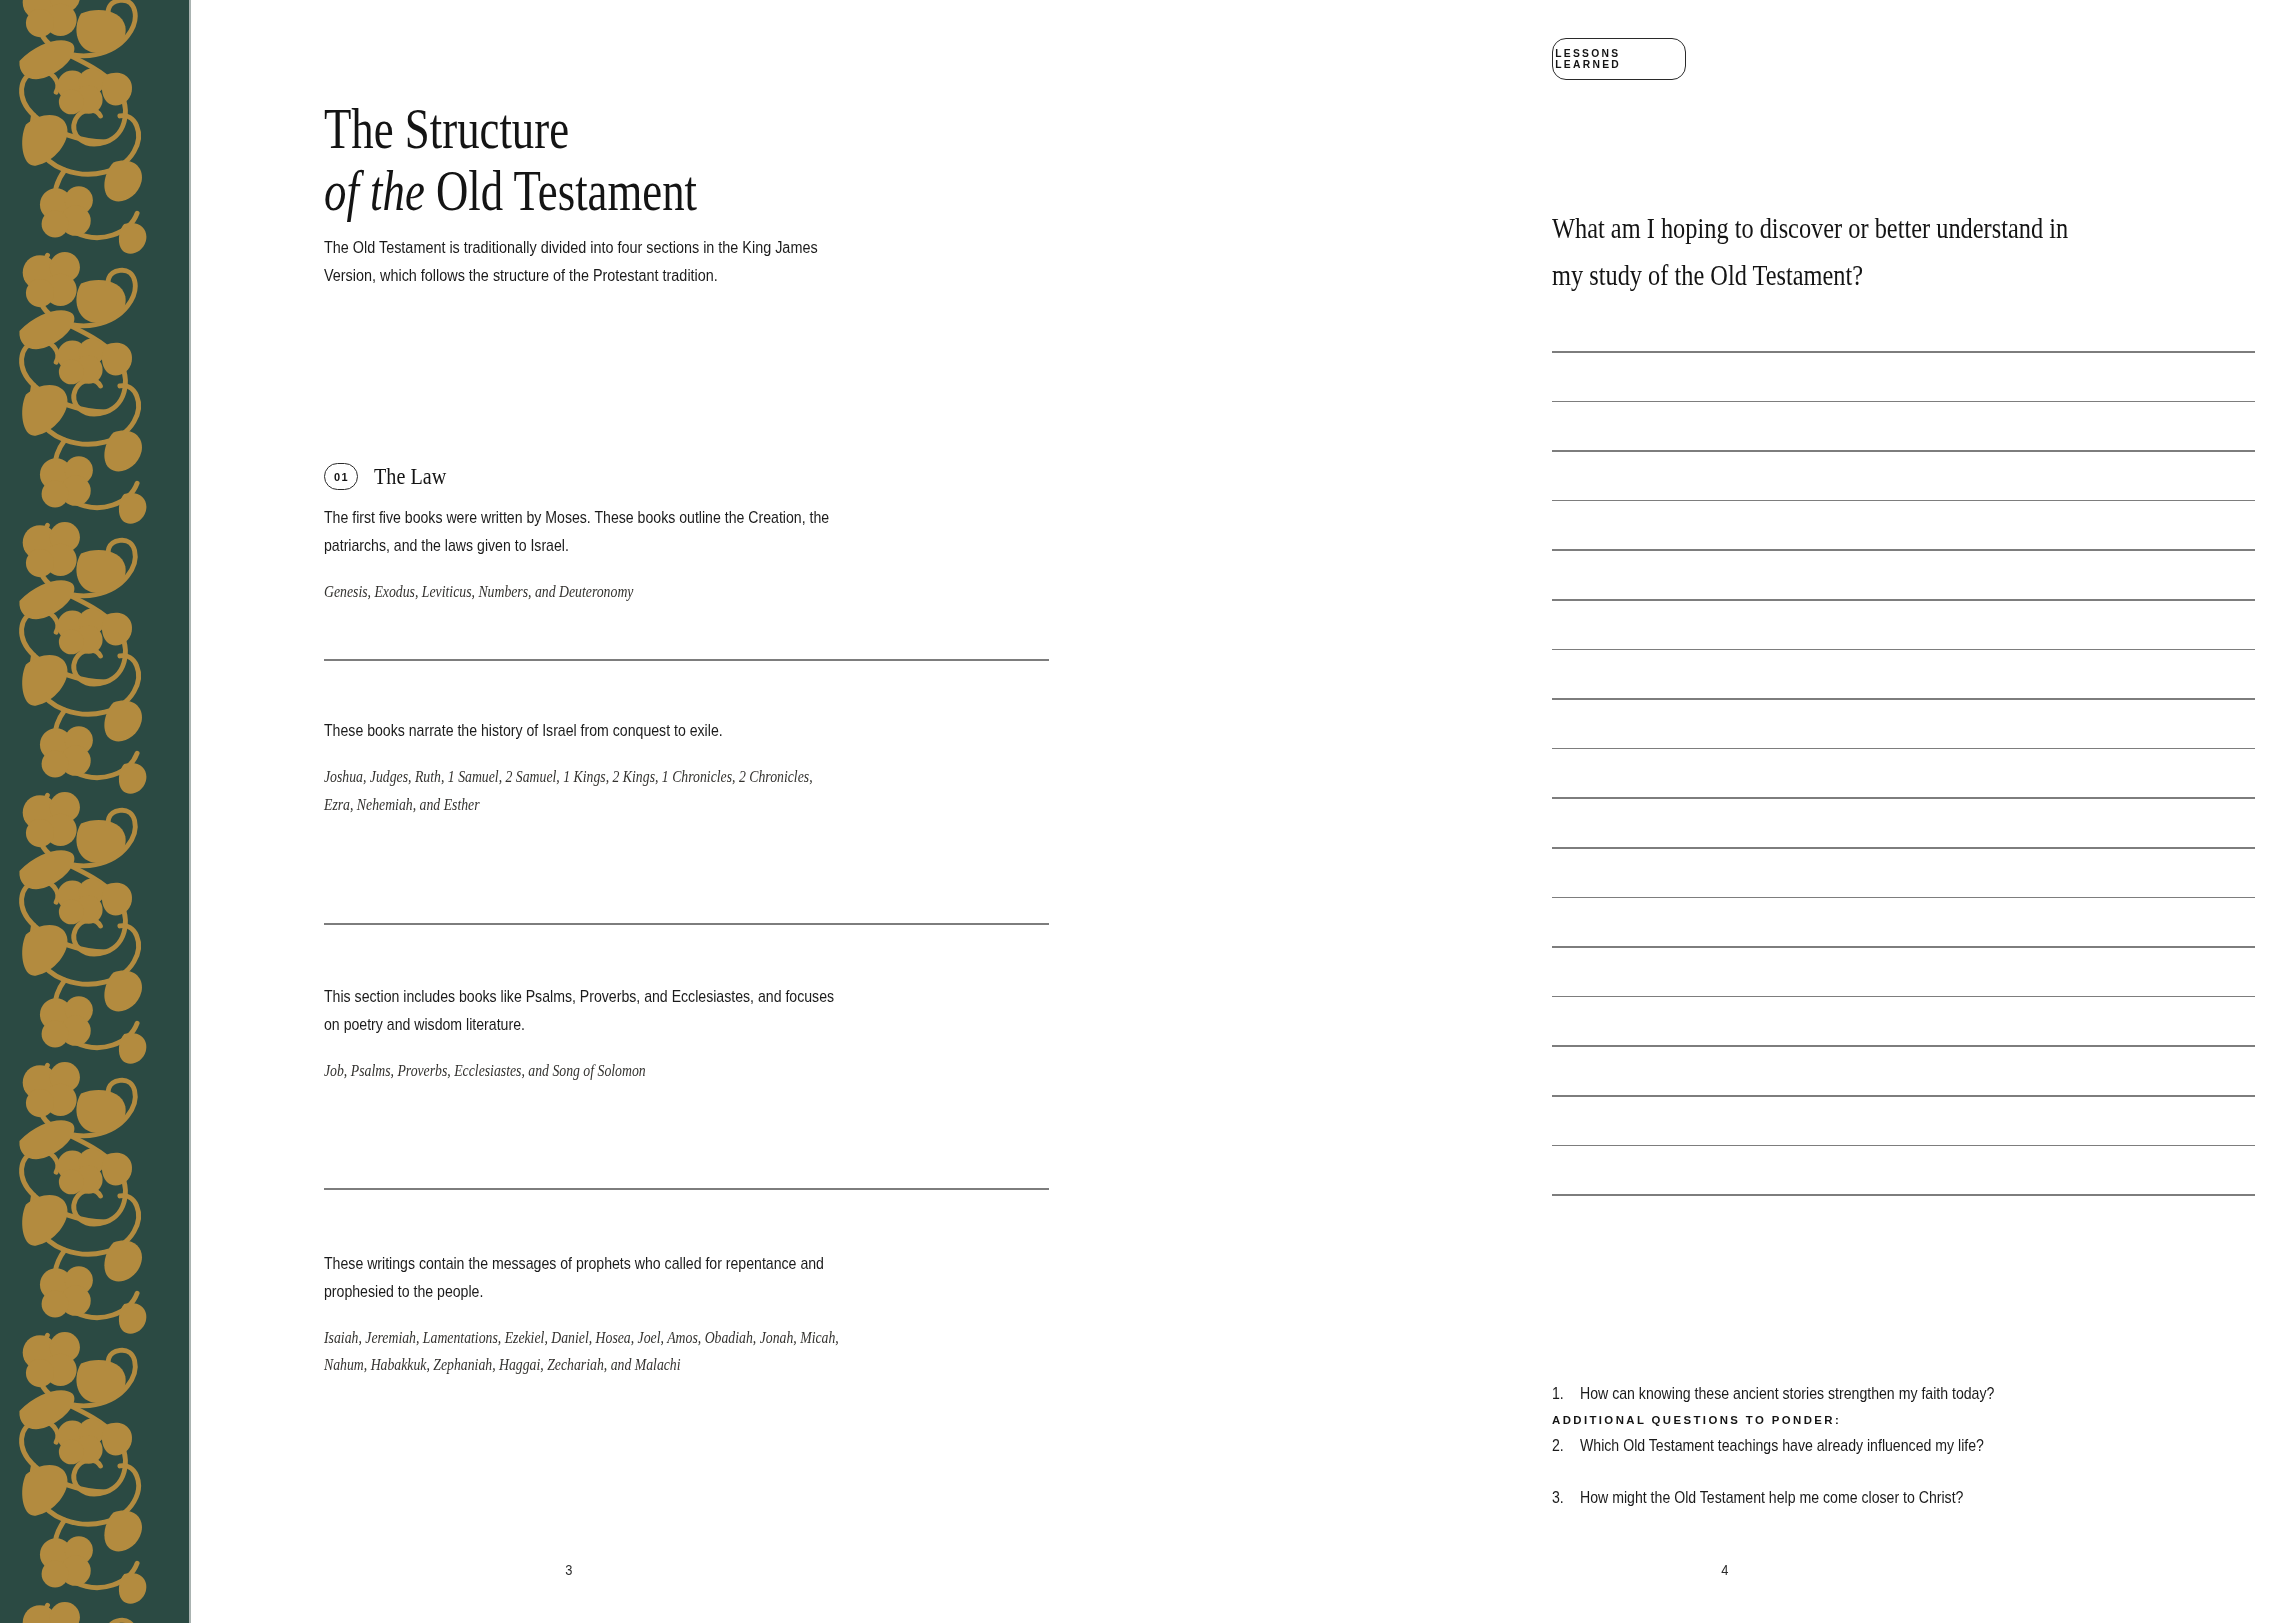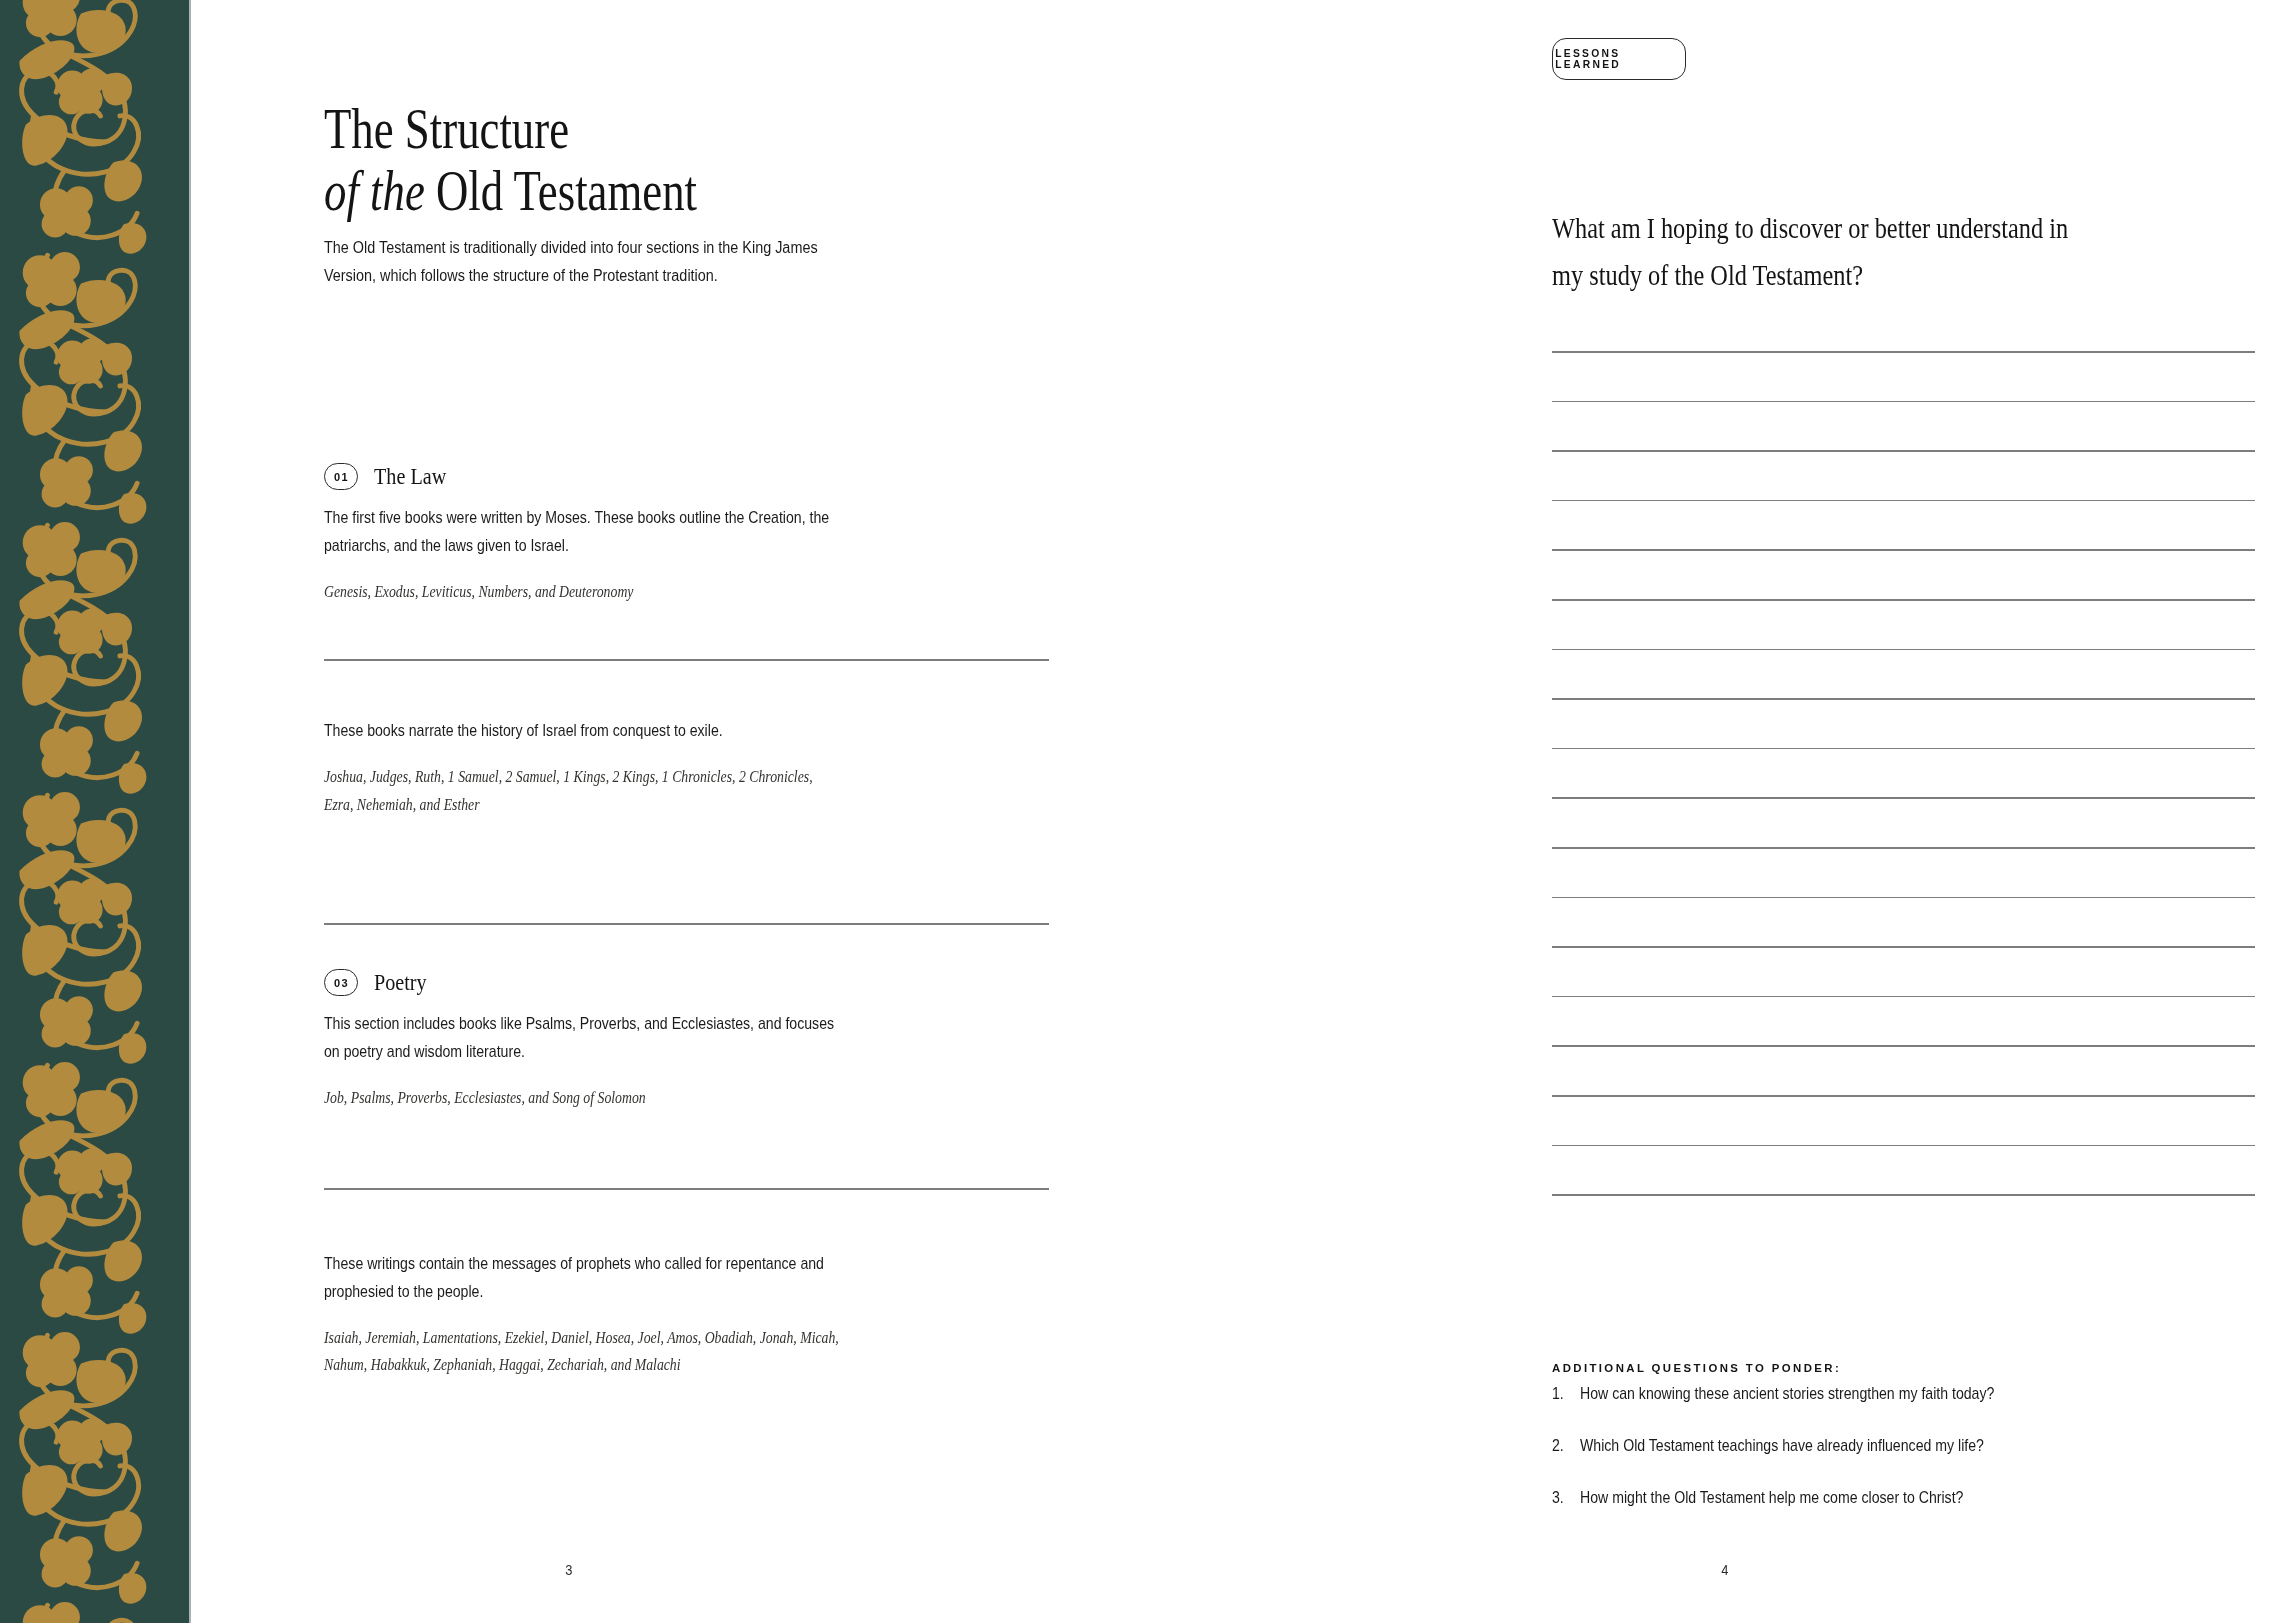--- a/index.html
+++ b/index.html
@@ -209,21 +209,21 @@
   .wline {
     width: 703px;
     height: 1.6px;
     background: #7d7d7d;
     margin-bottom: 48px;
   }
   .wline:last-child { margin-bottom: 0; }
 
   .ponder-head {
     position: absolute;
-    left: 307px; top: 1362px;
+    left: 307px; top: 1414px;
     font-size: 11.4px;
     font-weight: 700;
     letter-spacing: 2.4px;
     color: #141414;
   }
 
   .qlist {
     position: absolute;
     left: 307px; top: 1385px;
     width: 703px;
@@ -332,24 +332,20 @@
       </div>
       <div class="divider" style="top:659px;"></div>
 
       <div class="section" style="top:703px;">
         <div class="sec-body">These books narrate the history of Israel from conquest to exile.</div>
         <div class="sec-books">Joshua, Judges, Ruth, 1 Samuel, 2 Samuel, 1 Kings, 2 Kings, 1 Chronicles, 2 Chronicles, Ezra, Nehemiah, and Esther</div>
       </div>
       <div class="divider" style="top:923px;"></div>
 
       <div class="section" style="top:969px;">
-        <div class="sec-head">
-          <div class="badge">03</div>
-          <div class="sec-title">Poetry</div>
-        </div>
         <div class="sec-body">This section includes books like Psalms, Proverbs, and Ecclesiastes, and focuses on poetry and wisdom literature.</div>
         <div class="sec-books">Job, Psalms, Proverbs, Ecclesiastes, and Song of Solomon</div>
       </div>
       <div class="divider" style="top:1188px;"></div>
 
       <div class="section" style="top:1236px;">
         <div class="sec-body">These writings contain the messages of prophets who called for repentance and prophesied to the people.</div>
         <div class="sec-books">Isaiah, Jeremiah, Lamentations, Ezekiel, Daniel, Hosea, Joel, Amos, Obadiah, Jonah, Micah, Nahum, Habakkuk, Zephaniah, Haggai, Zechariah, and Malachi</div>
       </div>
 

